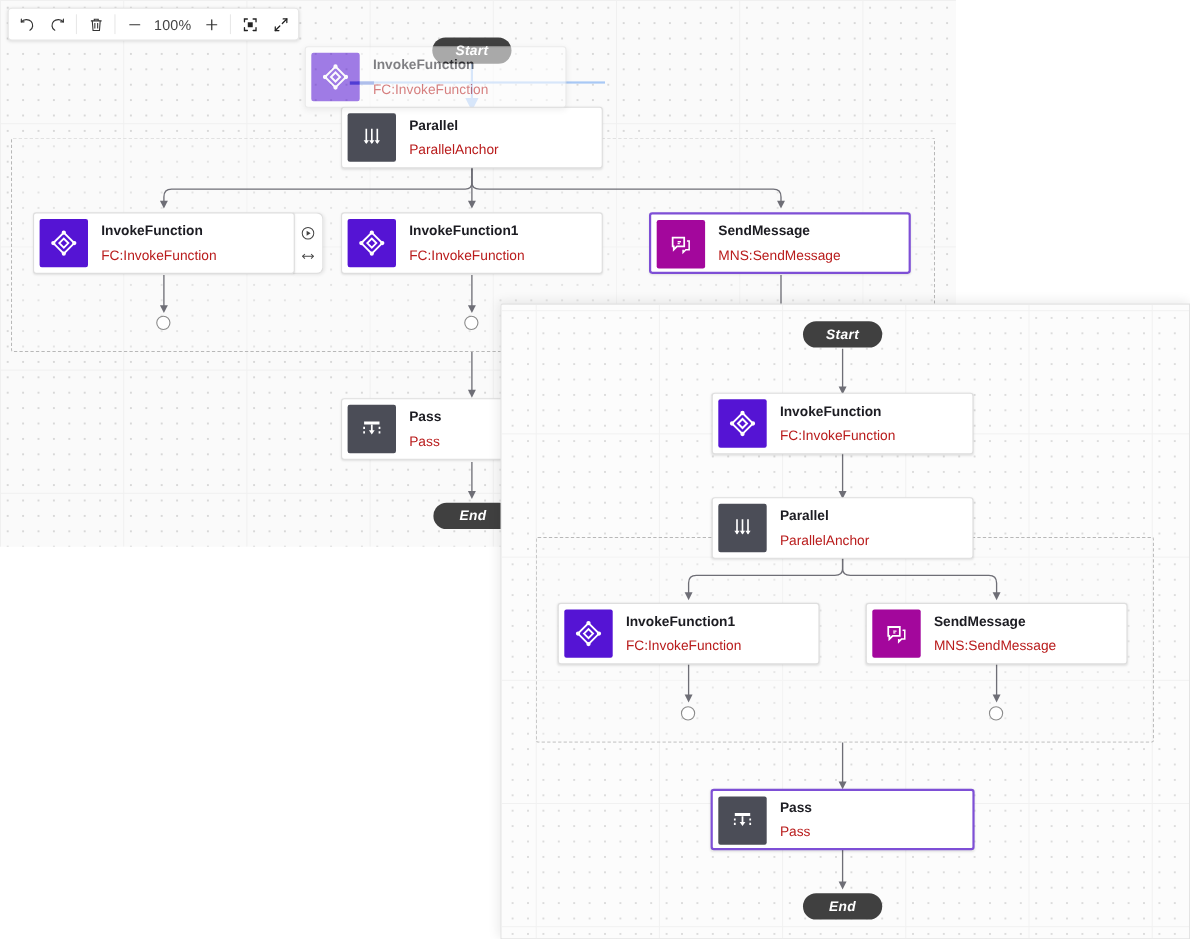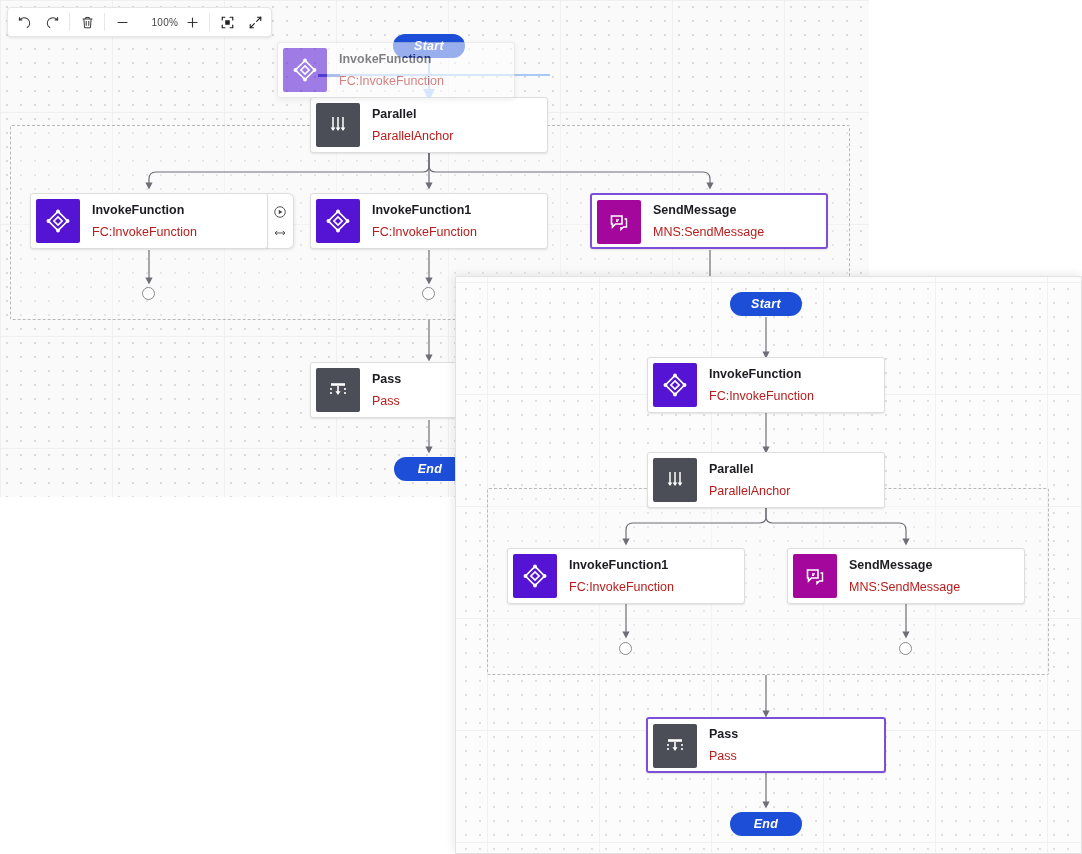--- a/index.html
+++ b/index.html
@@ -48,22 +48,22 @@
     z-index: 60;
   }
   .tb-btn {
     width: 28px; height: 26px;
     display: flex; align-items: center; justify-content: center;
     color: #333; cursor: pointer;
     border-radius: 3px;
   }
   .tb-sep { width: 1px; height: 18px; background: #e8e8e8; margin: 0 3px; }
   .tb-zoom {
-    font-size: 10px; color: #444; min-width: 42px;
-    text-align: right; letter-spacing: .2px; cursor: default;
+    font-size: 13px; color: #444; min-width: 42px;
+    text-align: center; letter-spacing: .2px; cursor: default;
   }
   .tb-btn svg { display: block; }
 
   
   .node {
     position: absolute;
     height: 56px;
     background: #ffffff;
     border: 1px solid #dedede;
     border-radius: 3px;
@@ -108,21 +108,21 @@
     box-shadow: 1px 1px 3px rgba(0,0,0,.08);
     display: flex; flex-direction: column;
     align-items: center; justify-content: center; gap: 9px;
     z-index: 19;
   }
   .node-tools .ntb { color: #555; cursor: pointer; display: flex; }
 
   
   .badge {
     position: absolute;
-    background: #1d4ed8;
+    background: #404040;
     color: #ffffff;
     border-radius: 13px;
     height: 24px; min-width: 72px;
     display: flex; align-items: center; justify-content: center;
     font-size: 12.5px; font-style: italic; font-weight: 700;
     letter-spacing: .3px;
     z-index: 30;
   }
 
   

